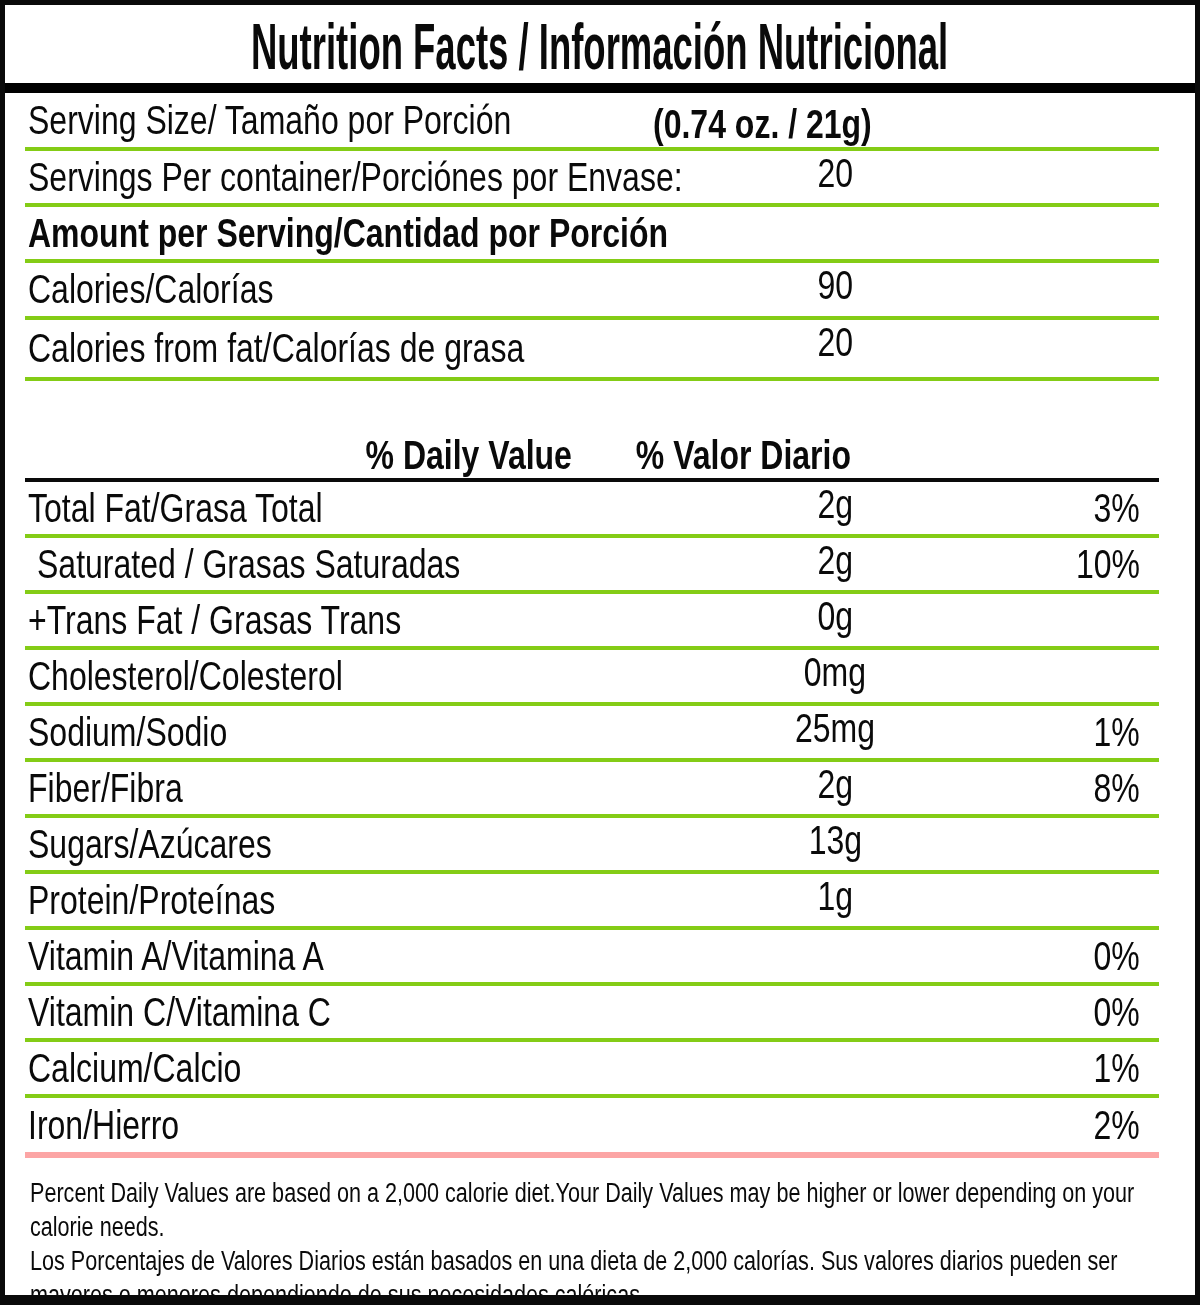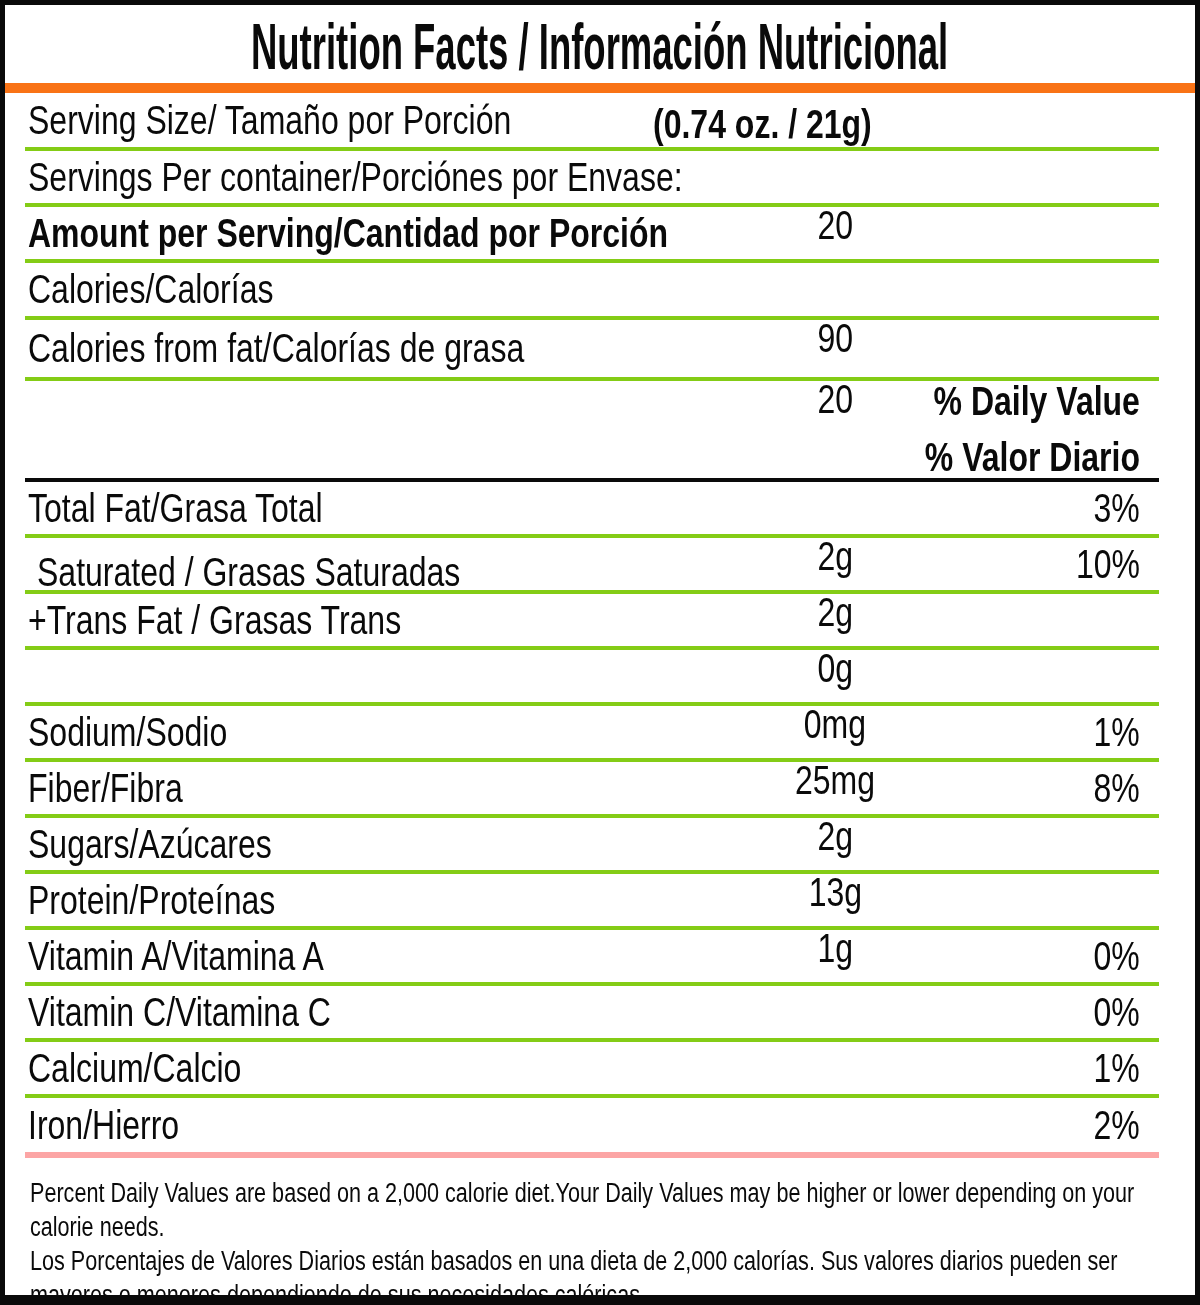--- a/index.html
+++ b/index.html
@@ -11,21 +11,21 @@
     border:5px solid #0a0a0a;
     border-bottom:10px solid #0a0a0a;
     font-family:"Liberation Sans","DejaVu Sans",sans-serif;
     color:#0a0a0a;
     overflow:hidden;
   }
   .inner{margin:0 36px 0 20px;}
   
   .title-row{
     height:78px;
-    border-bottom:10px solid #f97316;
+    border-bottom:10px solid #000000;
     display:flex;align-items:center;justify-content:center;
   }
   .title-text{
     display:inline-block;white-space:nowrap;
     font-size:64px;font-weight:bold;
     transform:scaleX(0.57);transform-origin:center center;
     letter-spacing:0px;
     padding-top:6px;
   }
   
@@ -35,24 +35,24 @@
   }
   .row .lbl{
     position:absolute;left:3px;top:0;height:100%;
     display:flex;align-items:center;
   }
   .row .lbl > span{
     display:inline-block;white-space:nowrap;
     font-size:40px;
     transform:scaleX(0.80);transform-origin:left center;
   }
-  .row.indent .lbl{left:12px;margin-top:8px;}
+  .row.indent .lbl{left:12px;}
   .row .amt{
     position:absolute;left:520px;width:580px;top:0;height:100%;
-    display:flex;align-items:flex-end;justify-content:center;margin-top:45px;
+    display:flex;align-items:flex-start;justify-content:center;
   }
   .row .amt > span{
     display:inline-block;white-space:nowrap;
     font-size:40px;
     transform:scaleX(0.80);transform-origin:center center;
   }
   .row .dv{
     position:absolute;right:19px;top:0;height:100%;
     display:flex;align-items:center;justify-content:flex-end;
   }
@@ -72,21 +72,21 @@
   }
   .bold > div > span{font-weight:bold;}
   .r-serving{height:54px;}
   .r-servings{height:52px;}
   .r-amount-header{height:52px;}
   .r-calories{height:53px;text-decoration:underline;}
   .r-calfat{height:57px;}
   .r-dvhead{
     height:101px;
     position:relative;border-bottom:4px solid #0a0a0a;
-    display:flex;flex-direction:column;align-items:flex-end;justify-content:center;
+    display:flex;flex-direction:row;align-items:flex-end;justify-content:center;
     padding-right:19px;box-sizing:border-box;gap:11px;
   }
   .r-dvhead > span{
     display:inline-block;white-space:nowrap;
     font-size:40px;font-weight:bold;
     transform:scaleX(0.80);transform-origin:right center;
   }
   .r-nutrient{height:52px;}
   .r-last{height:54px;border-bottom:6px solid #fca5a5;}
   
@@ -186,20 +186,23 @@
         </div>
       <div class="amt">
           <span>0g</span>
         </div>
       <div class="dv">
           <span></span>
         </div>
     </div>
 
     <div class="row r-nutrient">
+      <div class="lbl">
+          <span>Cholesterol/Colesterol</span>
+        </div>
       <div class="amt">
           <span>0mg</span>
         </div>
       <div class="dv">
           <span></span>
         </div>
     </div>
 
     <div class="row r-nutrient">
       <div class="lbl">

